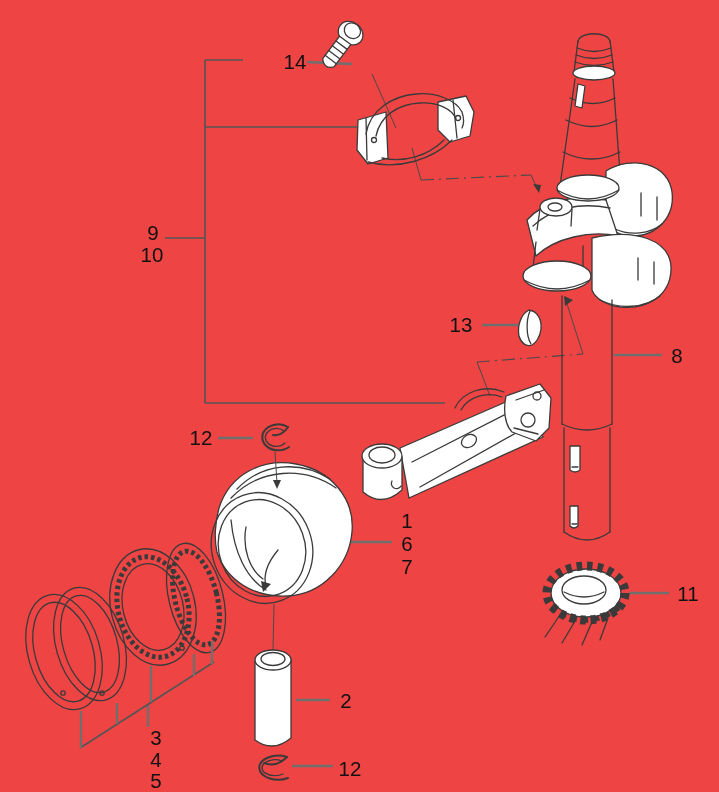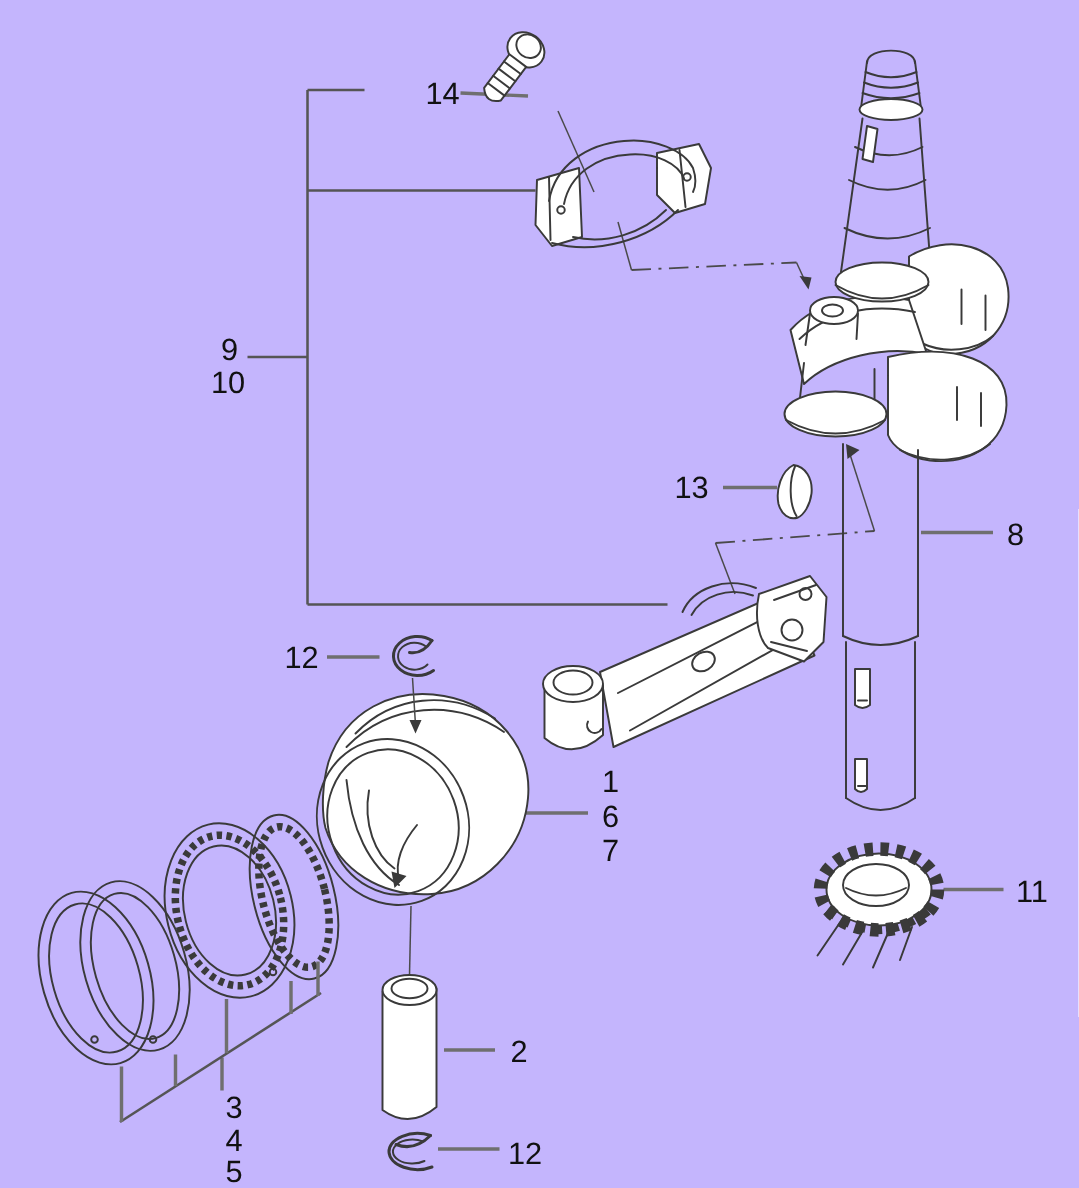--- a/index.html
+++ b/index.html
@@ -1,16 +1,16 @@
 <!DOCTYPE html>
 <html><head>
 <meta charset="utf-8">
 <style>
   html,body{margin:0;padding:0;background:#ffffff;}
-  .stage{position:relative;width:719px;height:792px;background:#c4b5fd;overflow:hidden;
+  .stage{position:relative;width:719px;height:792px;background:#ef4444;overflow:hidden;
          font-family:"Liberation Sans", sans-serif;}
   svg{display:block}
   .outline{fill:none;stroke:#3a3a3a;stroke-width:1.3;stroke-linecap:round;stroke-linejoin:round;}
   .solid{fill:#ffffff;stroke:#3a3a3a;stroke-width:1.3;stroke-linejoin:round;}
   .thin{fill:none;stroke:#4a4a4a;stroke-width:1;}
   .bracket{fill:none;stroke:#555555;stroke-width:1.7;}
   .leader{fill:none;stroke:#6f6f6f;stroke-width:2.3;}
   .dashdot{fill:none;stroke:#4a4a4a;stroke-width:1.2;stroke-dasharray:13 5 2 5;}
   .callout{font-family:"Liberation Sans", sans-serif;font-size:20.5px;fill:#111111;
            text-anchor:middle;}

